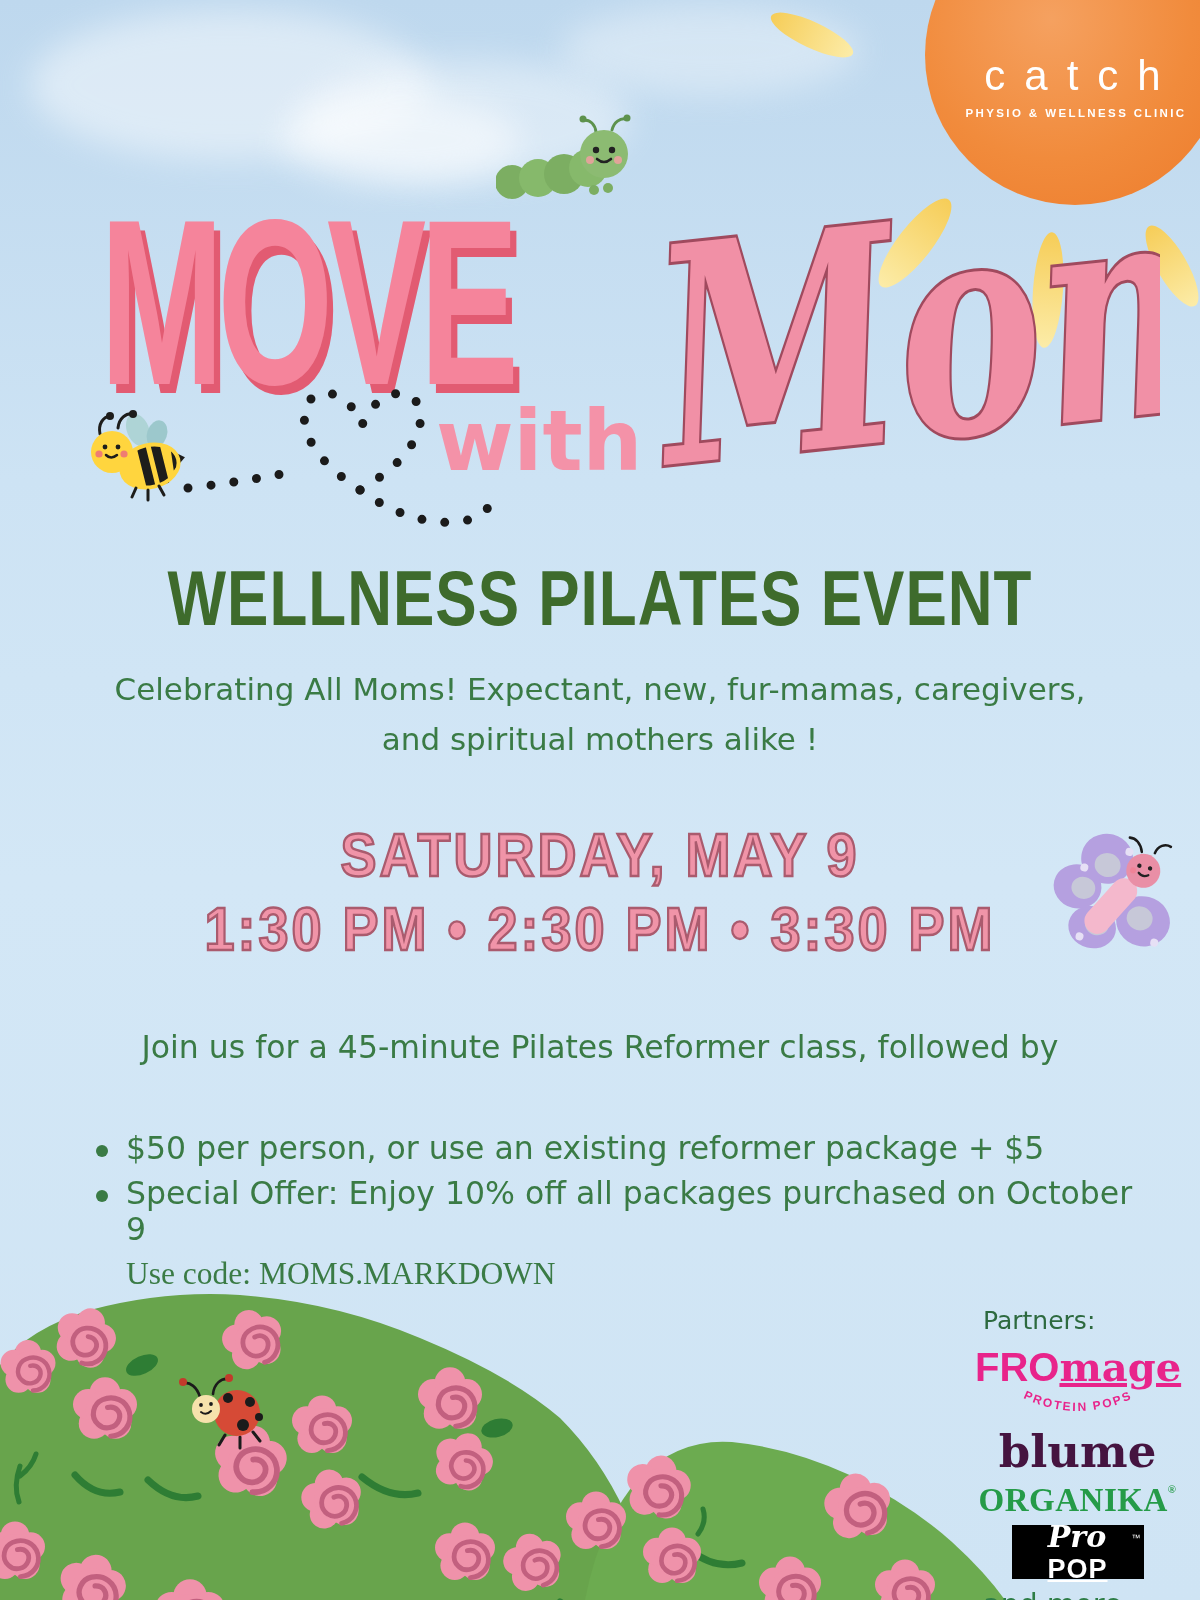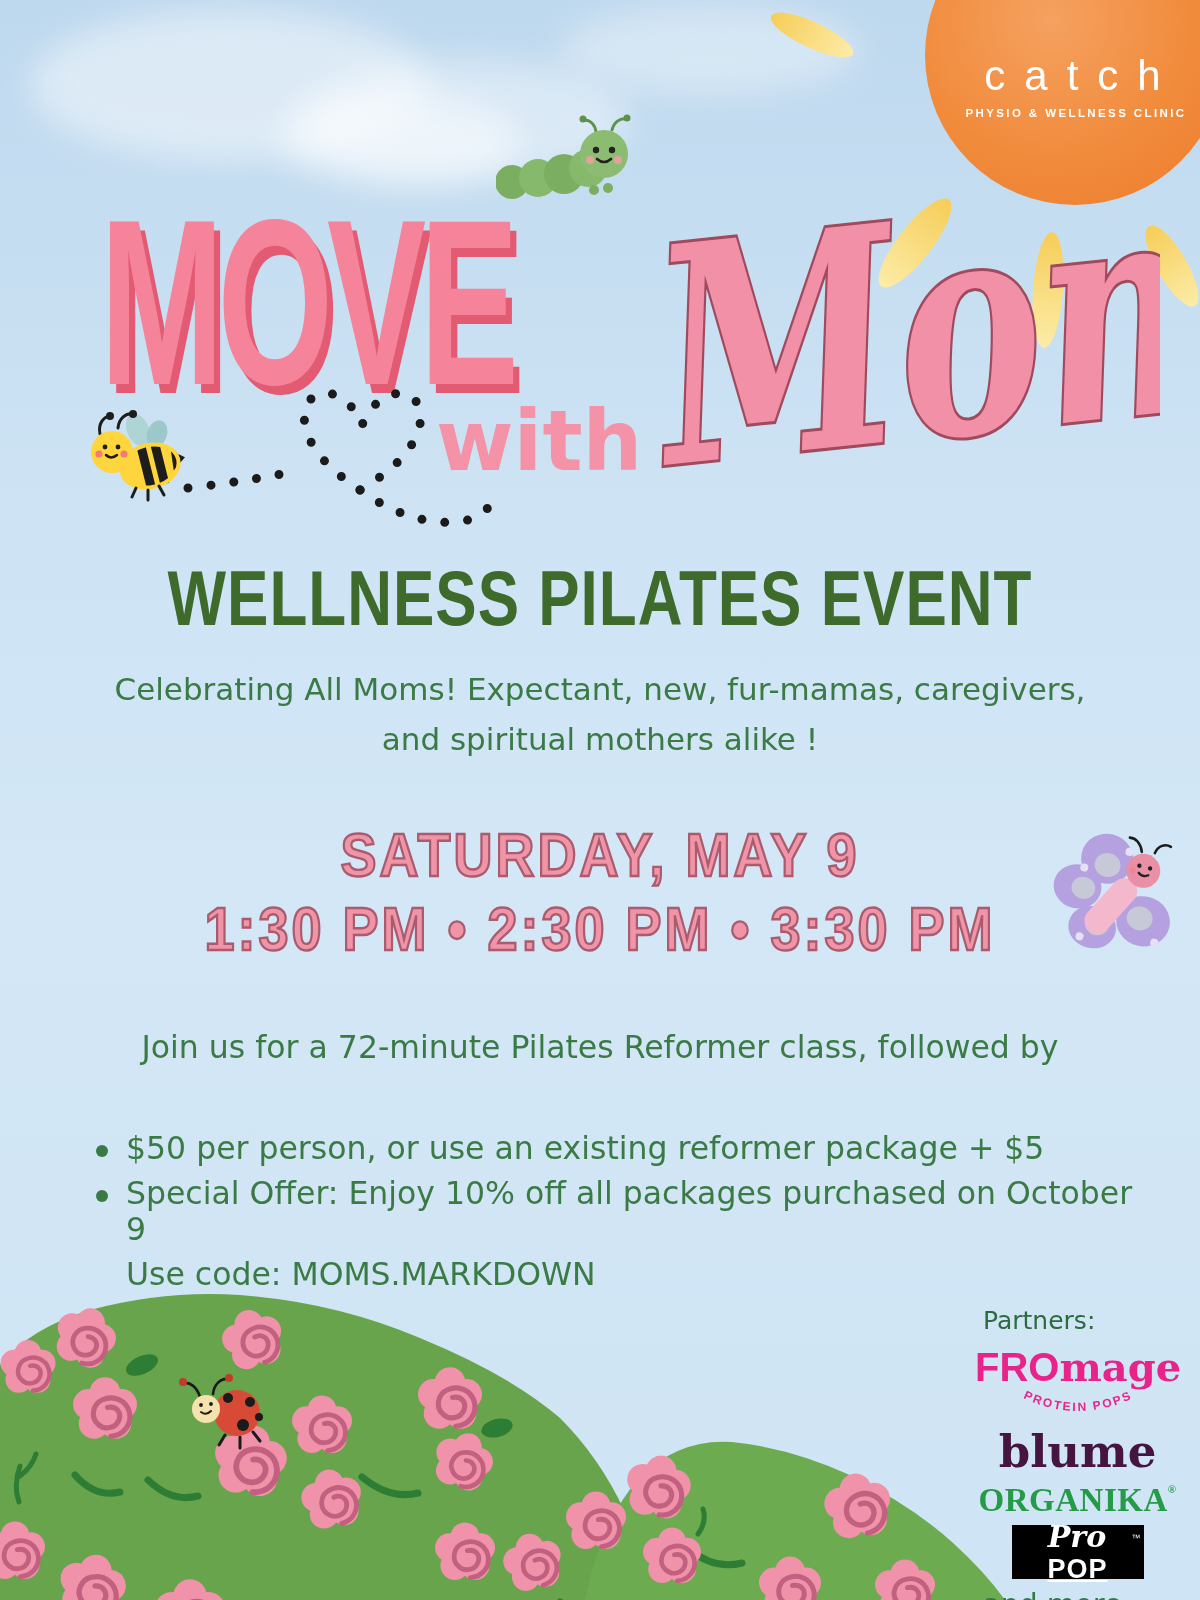--- a/index.html
+++ b/index.html
@@ -35,27 +35,27 @@
     -webkit-text-stroke:2.2px #aa5b6e;letter-spacing:3px;
     transform:scaleY(1.12);transform-origin:center top;}
   .date-top{top:820px;}
   .times-top{top:894px;}
   .desc{position:absolute;left:0;top:1022px;width:1200px;text-align:center;
     font:400 31.5px "DejaVu Sans",sans-serif;color:#3a7b45;line-height:1.6;}
   .bullets{position:absolute;left:96px;top:1130px;width:1050px;
     font:400 31.5px "DejaVu Sans",sans-serif;color:#3a7b45;}
   .bullet-row{display:flex;gap:18px;margin-bottom:9px;}
   .bullet-dot{width:12px;height:12px;border-radius:50%;background:#3a7b45;margin-top:15px;flex:0 0 12px;}
-  .bullet-cont{margin-left:30px;margin-top:1px;}
+  .bullet-cont{margin-left:30px;margin-top:1px;font-family:Liberation Serif, serif;}
   
   .partners{position:absolute;left:975px;top:1306px;width:205px;text-align:center;}
   .partners-label{font:400 25px "DejaVu Sans",sans-serif;color:#2d6a3f;text-align:left;margin-left:8px;}
   .fromage{margin-top:8px;line-height:1;color:#e8248b;white-space:nowrap;}
   .fromage .fro{font:800 40px "Liberation Sans",sans-serif;text-align:right;}
-  .fromage .mage{font:600 40px "DejaVu Serif",serif;}
+  .fromage .mage{font:600 40px "DejaVu Serif",serif;text-decoration:underline;}
   .fm-arc{display:block;margin:-4px auto 0;}
   .blume{font:800 45px "DejaVu Serif",serif;color:#451440;line-height:1.05;margin-top:2px;}
   .organika{font:700 33px "Liberation Serif",serif;color:#259b48;letter-spacing:0.5px;margin-top:7px;white-space:nowrap;}
   .organika sup{font-size:11px;vertical-align:18px;}
   .propop{width:132px;height:54px;background:#000;margin:6px auto 0;display:flex;
     align-items:center;justify-content:center;color:#fff;position:relative;flex-direction:column;}
   .propop .pro{font:700 italic 30px "DejaVu Serif",serif;margin-right:1px;}
   .propop .pop{font:700 27px "Liberation Sans",sans-serif;letter-spacing:1px;text-decoration:underline;}
   .propop .tm{font:400 9px "Liberation Sans",sans-serif;position:absolute;right:3px;top:8px;}
   .more{font:400 29px "DejaVu Sans",sans-serif;color:#2e7d46;text-align:left;margin:8px 0 0 8px;}
@@ -169,21 +169,21 @@
       <circle cx="88" cy="33" r="17" fill="#e98fa6"></circle>
       <path d="M82,15 C79,7 73,3 67,4 M95,13 C96,5 103,1 109,3" stroke="#1b1b1b" stroke-width="2.6" fill="none" stroke-linecap="round"></path>
       <circle cx="83" cy="29" r="2.2" fill="#222"></circle>
         <circle cx="94" cy="29" r="2.2" fill="#222"></circle>
       <path d="M84,36 Q89,40 94,36" stroke="#222" stroke-width="2.2" fill="none" stroke-linecap="round"></path>
       <circle cx="78" cy="35" r="3" fill="#f07f93" opacity=".8"></circle>
     </g>
   </svg>
 
   <div class="desc">
-    <div>Join us for a 72-minute Pilates Reformer class, followed by</div>
+    <div>Join us for a 45-minute Pilates Reformer class, followed by</div>
   </div>
 
   <div class="bullets">
     <div class="bullet-row">
       <span class="bullet-dot"></span>
       <span>$50 per person, or use an existing reformer package + $5</span>
     </div>
     <div class="bullet-row">
       <span class="bullet-dot"></span>
       <span>Special Offer: Enjoy 10% off all packages purchased on October 9</span>

